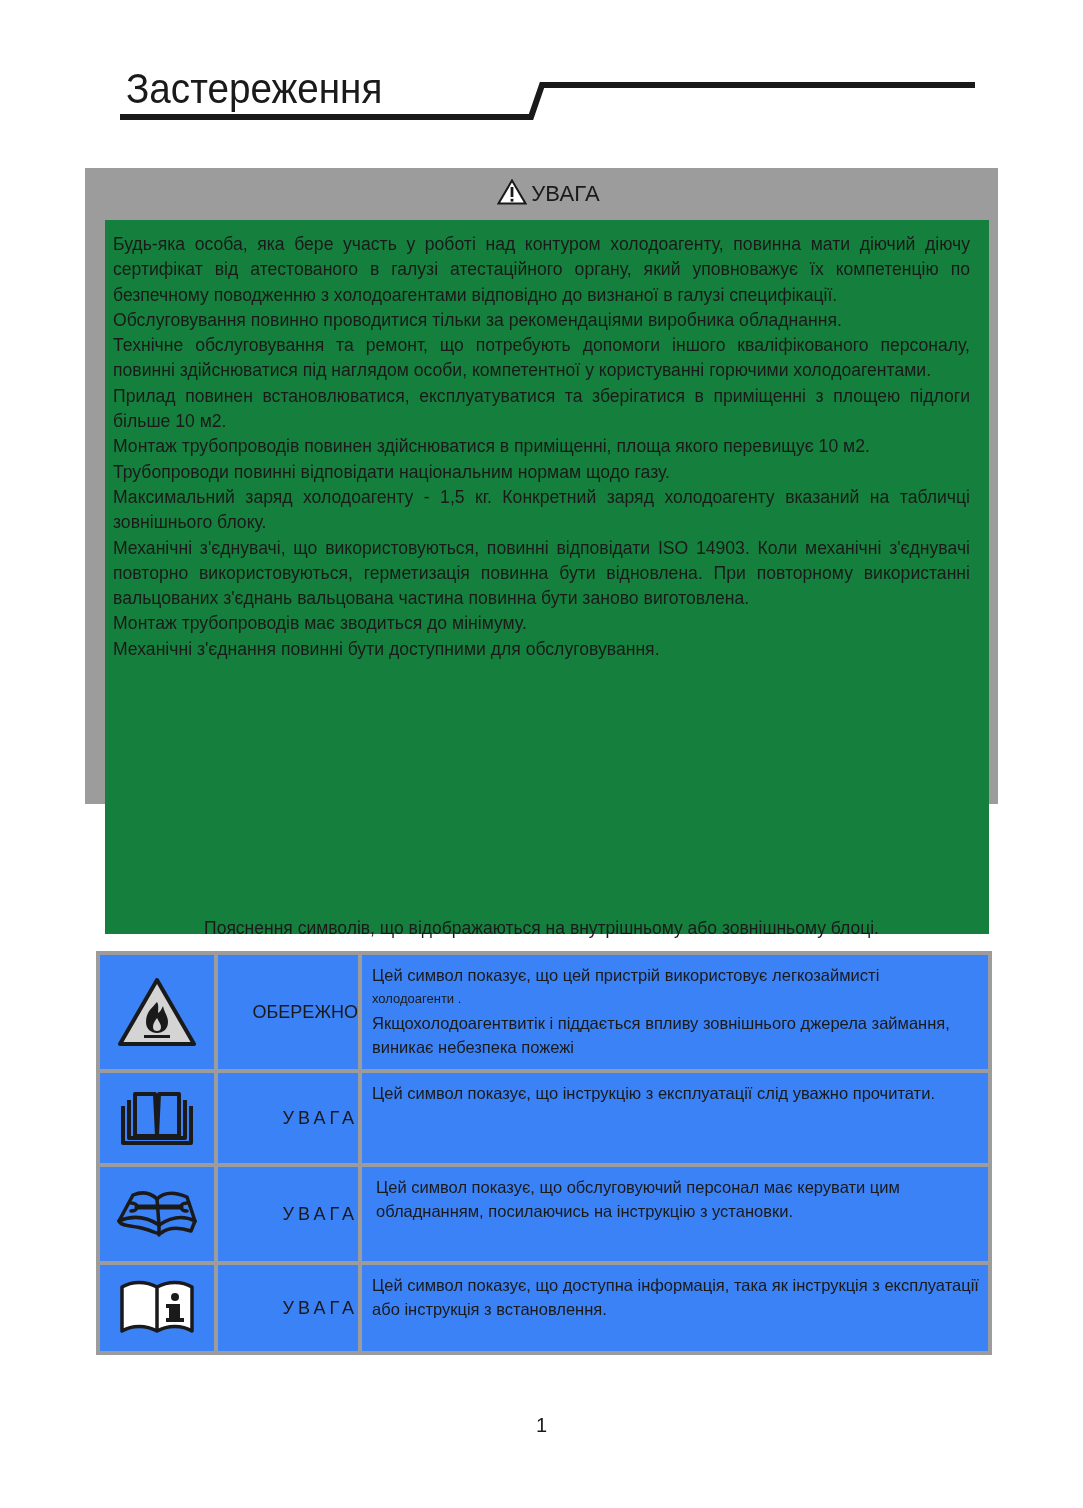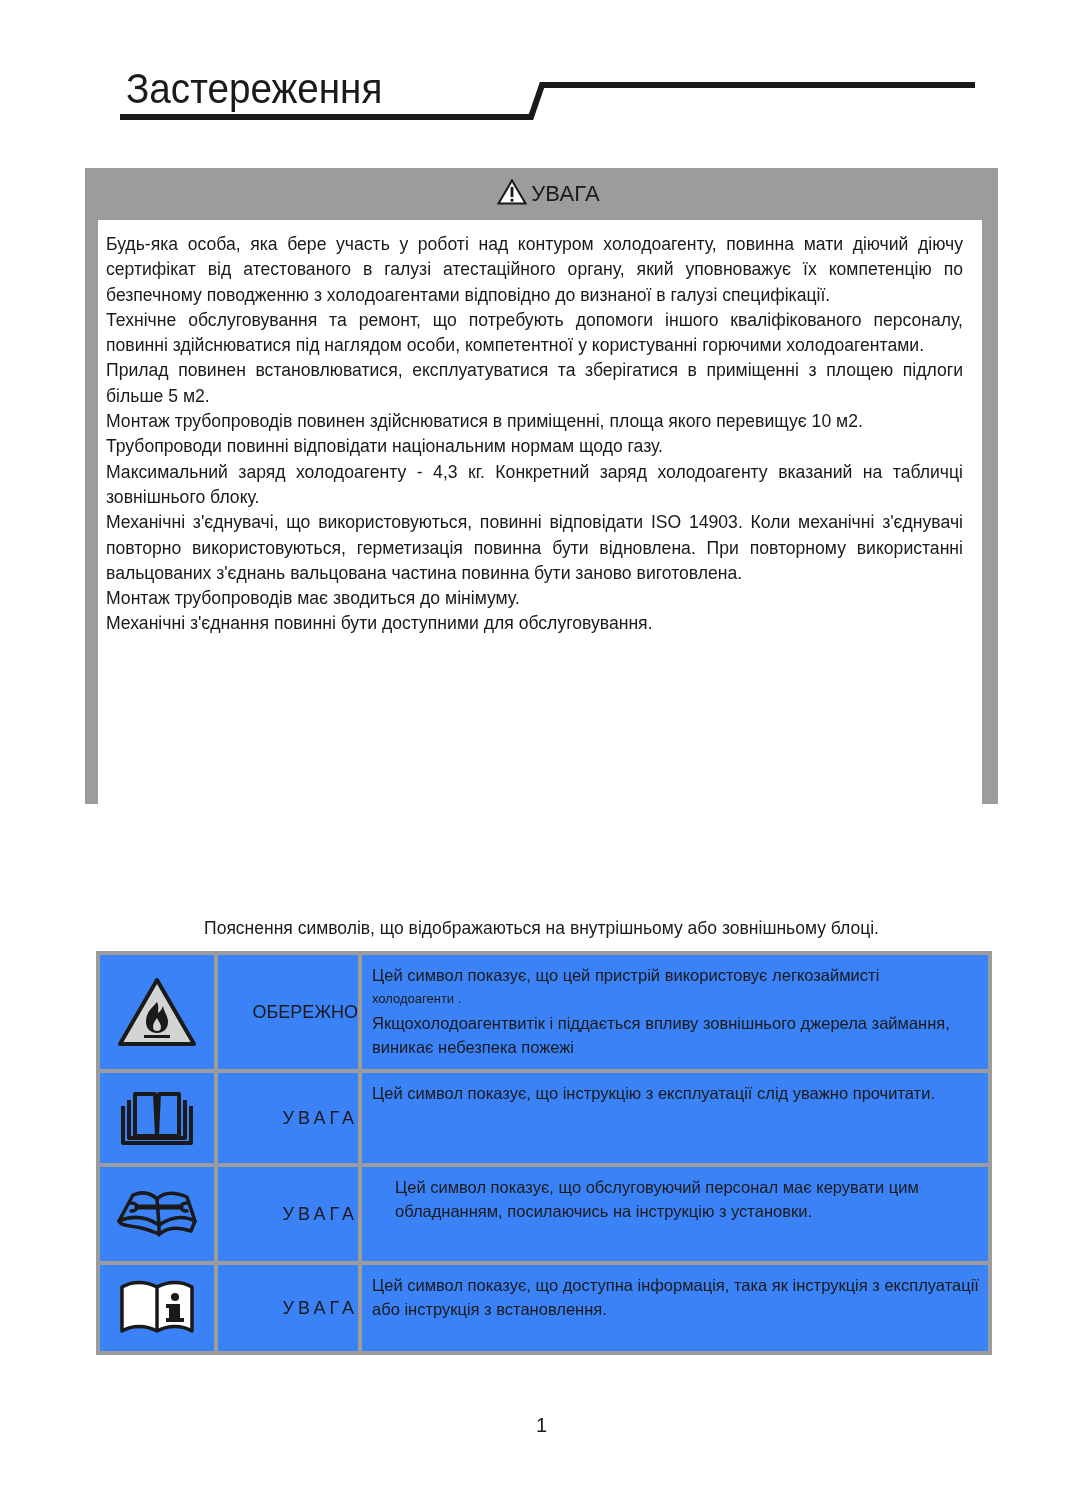--- a/index.html
+++ b/index.html
@@ -10,21 +10,21 @@
   .page-title { position: absolute; left: 126px; top: 64px; font-size: 42px; line-height: 50px;
                 color: #1a1a1a; letter-spacing: 0px; transform: scaleX(0.92); transform-origin: left top; }
   .title-rule { position: absolute; left: 0; top: 0; width: 1083px; height: 140px; }
 
   
   .warn-box { position: absolute; left: 85px; top: 168px; width: 913px; height: 636px; background: #9d9c9c; }
   .warn-header { position: absolute; left: 0; top: 0; width: 100%; height: 52px;
                  display: flex; align-items: center; justify-content: center; }
   .warn-header .hdr-inner { display: flex; align-items: center; gap: 4px; margin-left: 14px; }
   .warn-header .hdr-label { font-size: 22px; color: #1a1a1a; letter-spacing: 0.2px; }
-  .warn-body { position: absolute; left: 13px; top: 52px; width: 884px; height: 714px; background: #ffffff; }
+  .warn-body { position: absolute; left: 20px; top: 52px; width: 884px; height: 714px; background: #15803d; }
   .warn-text { position: absolute; left: 8px; top: 12px; width: 857px; font-size: 17.6px; line-height: 25.3px;
                text-align: justify; color: #1a1a1a; }
   .warn-text p { margin: 0; text-align: justify; text-align-last: left; }
 
   
   .symbols-caption { position: absolute; left: 0; top: 918px; width: 1083px; text-align: center;
                      font-size: 17.5px; color: #1a1a1a; padding-left: 0px; }
   .symbols-caption span { display: inline-block; margin-left: 0px; transform: translateX(0px); }
 
   
@@ -60,25 +60,26 @@
           <rect x="13.6" y="8" width="2.8" height="10" fill="#1a1a1a"></rect>
           <rect x="13.6" y="19.8" width="2.8" height="2.8" fill="#1a1a1a"></rect>
         </svg>
       </span>
       <span class="hdr-label">УВАГА</span>
     </div>
   </div>
   <div class="warn-body">
     <div class="warn-text">
       <p>Будь-яка особа, яка бере участь у роботі над контуром холодоагенту, повинна мати діючий діючу сертифікат від атестованого в галузі атестаційного органу, який уповноважує їх компетенцію по безпечному поводженню з холодоагентами відповідно до визнаної в галузі специфікації.</p>
+      <p>Обслуговування повинно проводитися тільки за рекомендаціями виробника обладнання.</p>
       <p>Технічне обслуговування та ремонт, що потребують допомоги іншого кваліфікованого персоналу, повинні здійснюватися під наглядом особи, компетентної у користуванні горючими холодоагентами.</p>
-      <p>Прилад повинен встановлюватися, експлуатуватися та зберігатися в приміщенні з площею підлоги більше 5 м2.</p>
+      <p>Прилад повинен встановлюватися, експлуатуватися та зберігатися в приміщенні з площею підлоги більше 10 м2.</p>
       <p>Монтаж трубопроводів повинен здійснюватися в приміщенні, площа якого перевищує 10 м2.</p>
       <p>Трубопроводи повинні відповідати національним нормам щодо газу.</p>
-      <p>Максимальний заряд холодоагенту - 4,3 кг. Конкретний заряд холодоагенту вказаний на табличці зовнішнього блоку.</p>
+      <p>Максимальний заряд холодоагенту - 1,5 кг. Конкретний заряд холодоагенту вказаний на табличці зовнішнього блоку.</p>
       <p>Механічні з'єднувачі, що використовуються, повинні відповідати ISO 14903. Коли механічні з'єднувачі повторно використовуються, герметизація повинна бути відновлена. При повторному використанні вальцованих з'єднань вальцована частина повинна бути заново виготовлена.</p>
       <p>Монтаж трубопроводів має зводиться до мінімуму.</p>
       <p>Механічні з'єднання повинні бути доступними для обслуговування.</p>
     </div>
   </div>
 </div>
 
 <div class="symbols-caption">
   <span>Пояснення символів, що відображаються на внутрішньому або зовнішньому блоці.</span>
 </div>
@@ -139,21 +140,21 @@
           <path d="M16,14 C20,14 22,16 22,18 C22,20 20,22 16,22"></path>
           <path d="M72,14 C68,14 66,16 66,18 C66,20 68,22 72,22"></path>
           <path d="M42,10 L44,36"></path>
         </svg>
       </span>
     </td>
     <td class="label-cell">
       <span class="label-spaced">УВАГА</span>
     </td>
     <td class="desc-cell desc-top">
-      <div style="padding-left:4px;margin-left:19px;">Цей символ показує, що обслуговуючий персонал має керувати цим обладнанням, посилаючись на інструкцію з установки.</div>
+      <div style="padding-left:4px;">Цей символ показує, що обслуговуючий персонал має керувати цим обладнанням, посилаючись на інструкцію з установки.</div>
     </td>
   </tr>
   <tr style="height:90px;">
     <td class="icon-cell">
       <span>
         <svg width="82" height="58" viewBox="0 0 82 58" xmlns="http://www.w3.org/2000/svg">
           <path d="M6,8 C16,2 30,2 41,8 C52,2 66,2 76,8 L76,52 C66,46 52,46 41,52 C30,46 16,46 6,52 Z" fill="#ffffff" stroke="#1a1a1a" stroke-width="3.5" stroke-linejoin="round"></path>
           <line x1="41" y1="8" x2="41" y2="52" stroke="#1a1a1a" stroke-width="3.5"></line>
           <circle cx="59" cy="18" r="4" fill="#1a1a1a"></circle>
           <rect x="53" y="25" width="11" height="17" fill="#1a1a1a"></rect>

